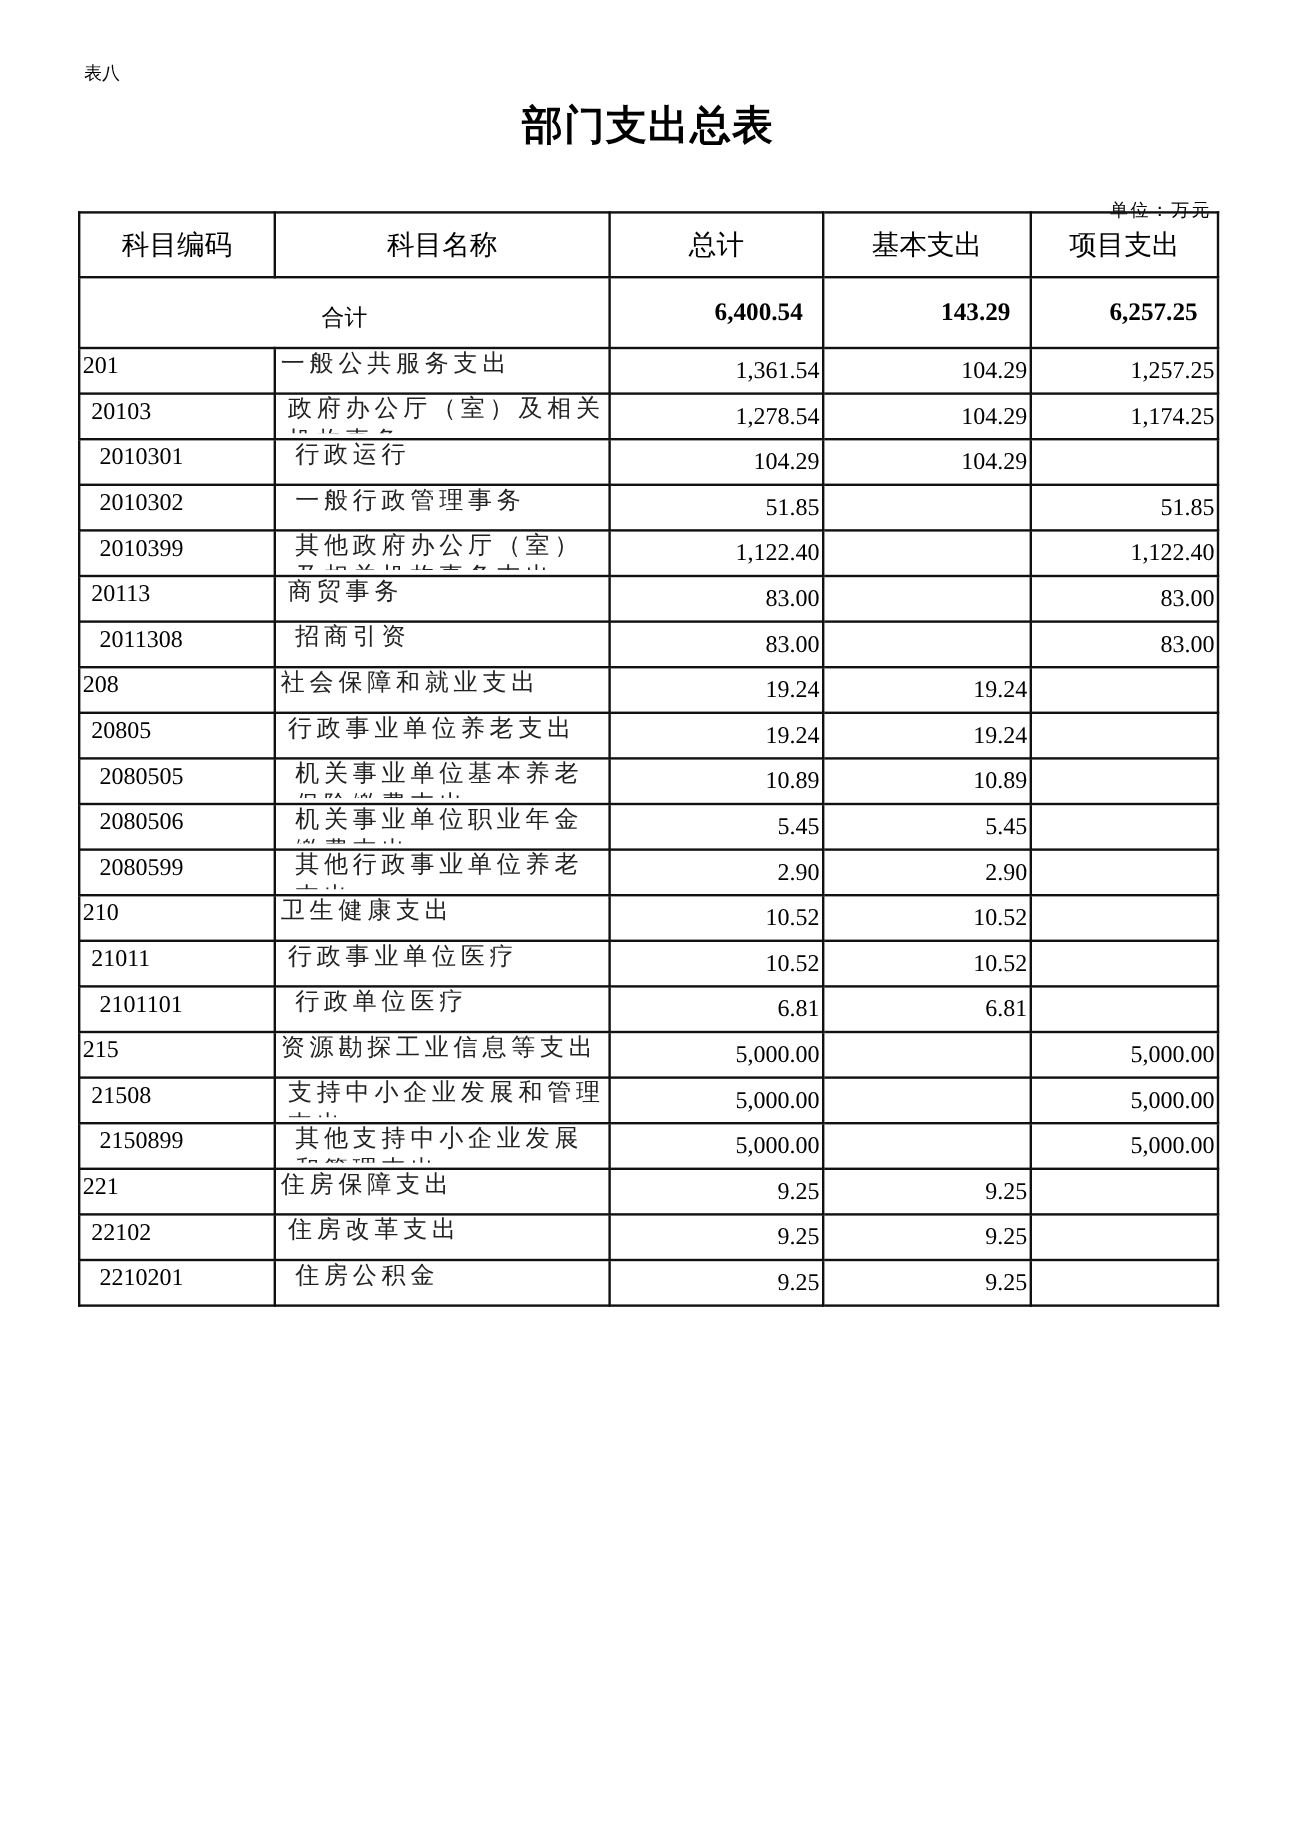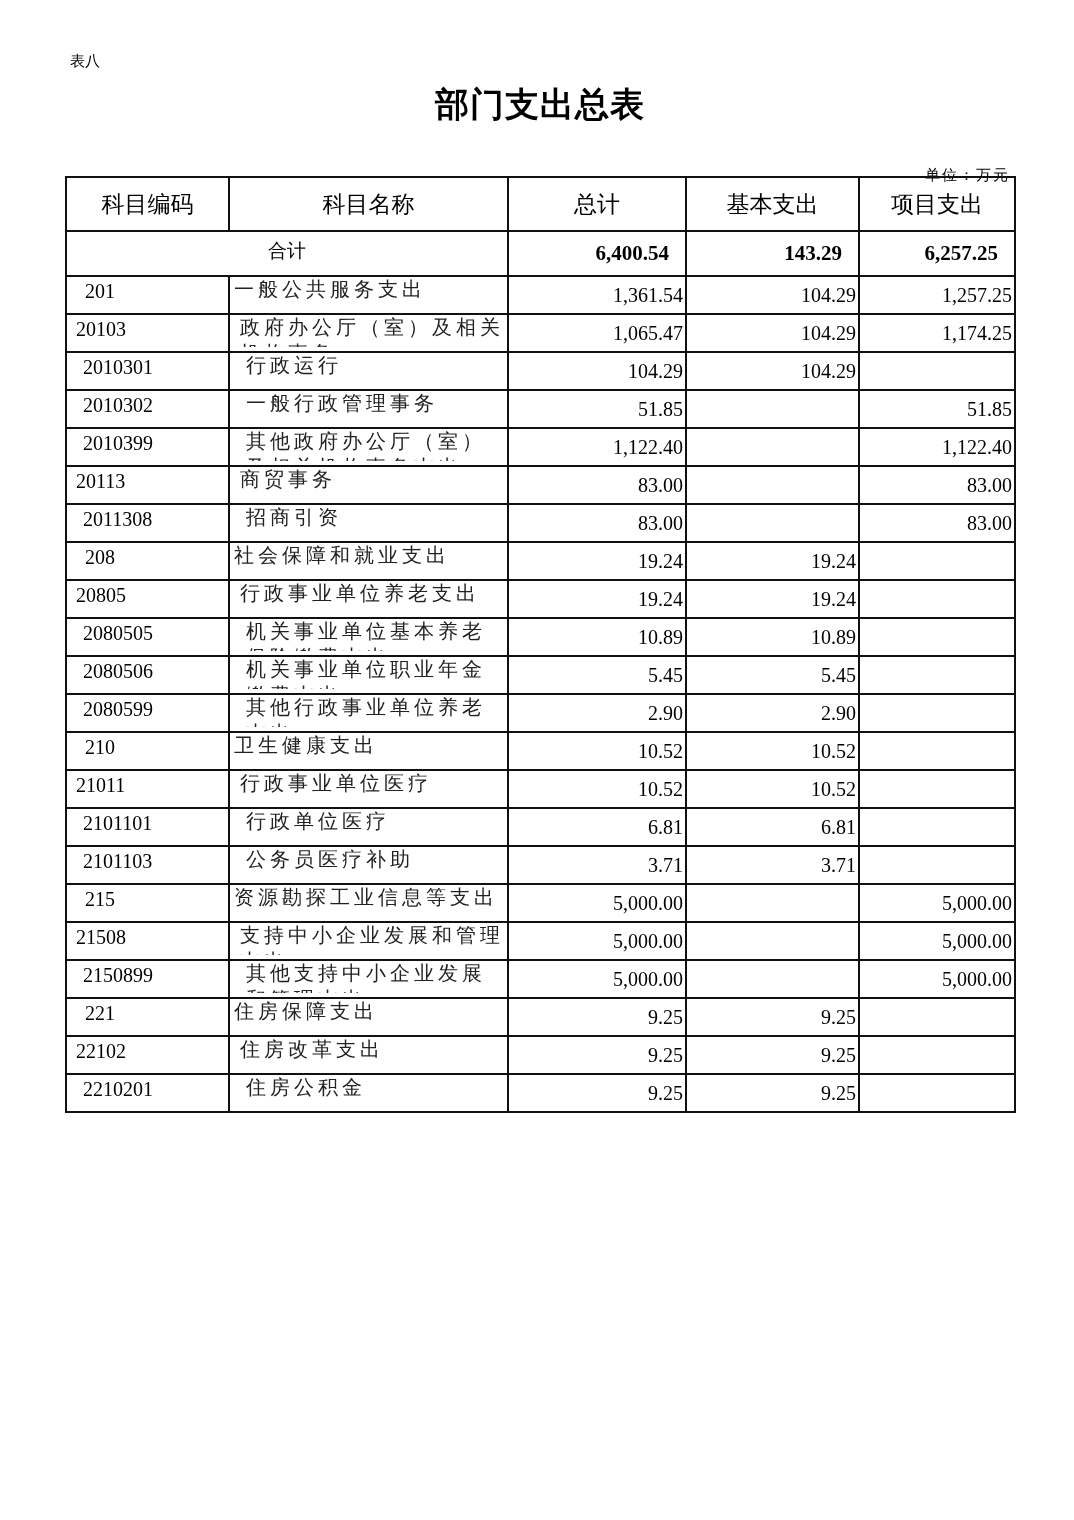--- a/index.html
+++ b/index.html
@@ -5,25 +5,25 @@
   html, body { margin: 0; padding: 0; background: #ffffff; }
   body { width: 1074px; height: 1520px; position: relative; font-family: "Liberation Serif", "DejaVu Serif", serif; color: #000; }
   .table-label { position: absolute; left: 70px; top: 52px; font-size: 15px; font-family: Liberation Serif, serif; }
   .title { position: absolute; left: 0; width: 1080px; top: 82px; text-align: center; font-size: 34px; font-weight: bold; font-family: "DejaVu Serif", serif; letter-spacing: 1px; }
   .unit { position: absolute; right: 64px; top: 166px; font-size: 15px; font-family: "DejaVu Serif", serif; letter-spacing: 2px; }
   table { position: absolute; left: 65px; top: 176px; border-collapse: collapse; table-layout: fixed; width: 949px; }
   col.c1 { width: 163px; } col.c2 { width: 279px; } col.c3 { width: 178px; } col.c4 { width: 173px; } col.c5 { width: 156px; }
   th, td { border: 2px solid #111; padding: 0; }
   th { height: 52px; font-size: 23px; font-weight: normal; font-family: "DejaVu Sans", sans-serif; text-align: center; }
   tr.total td { height: 37px; font-size: 20px; }
-  tr.total td.label { text-align: center; font-family: "DejaVu Sans", sans-serif; font-size: 19px; vertical-align: top; padding-top: 6px; }
+  tr.total td.label { text-align: center; font-family: "DejaVu Sans", sans-serif; font-size: 19px; vertical-align: top; padding-top: 20px; }
   tr.total td.num { font-weight: bold; text-align: right; padding-right: 16px; font-size: 21px; }
   tr.row td { height: 33px; font-size: 20px; }
   td.code { text-align: left; vertical-align: top; padding-top: 3px; white-space: nowrap; }
-  td.code.l1 { padding-left: 18px; } td.code.l2 { padding-left: 9px; } td.code.l3 { padding-left: 16px; }
+  td.code.l1 { padding-left: 2px; } td.code.l2 { padding-left: 9px; } td.code.l3 { padding-left: 16px; }
   td.name { vertical-align: top; font-family: Liberation Mono, monospace; font-size: 19px; letter-spacing: 4px; color: #222; }
   td.name .clip { height: 31px; overflow: hidden; line-height: 26px; padding-top: 1px; }
   td.name.l1 .clip { padding-left: 4px; } td.name.l2 .clip { padding-left: 10px; } td.name.l3 .clip { padding-left: 16px; }
   td.num { text-align: right; vertical-align: middle; padding-right: 2px; font-size: 21px; }
 </style>
 </head>
 <body>
 
 <div class="table-label">表八</div>
 <div class="title">部门支出总表</div>
@@ -60,21 +60,21 @@
         </td>
         <td class="num">1,361.54</td>
         <td class="num">104.29</td>
         <td class="num">1,257.25</td>
       </tr>
       <tr class="row">
         <td class="code l2">20103</td>
         <td class="name l2">
           <div class="clip">政府办公厅（室）及相关机构事务</div>
         </td>
-        <td class="num">1,065.47</td>
+        <td class="num">1,278.54</td>
         <td class="num">104.29</td>
         <td class="num">1,174.25</td>
       </tr>
       <tr class="row">
         <td class="code l3">2010301</td>
         <td class="name l3">
           <div class="clip">行政运行</div>
         </td>
         <td class="num">104.29</td>
         <td class="num">104.29</td>
@@ -179,29 +179,20 @@
         <td class="num">10.52</td>
         <td class="num"></td>
       </tr>
       <tr class="row">
         <td class="code l3">2101101</td>
         <td class="name l3">
           <div class="clip">行政单位医疗</div>
         </td>
         <td class="num">6.81</td>
         <td class="num">6.81</td>
-        <td class="num"></td>
-      </tr>
-      <tr class="row">
-        <td class="code l3">2101103</td>
-        <td class="name l3">
-          <div class="clip">公务员医疗补助</div>
-        </td>
-        <td class="num">3.71</td>
-        <td class="num">3.71</td>
         <td class="num"></td>
       </tr>
       <tr class="row">
         <td class="code l1">215</td>
         <td class="name l1">
           <div class="clip">资源勘探工业信息等支出</div>
         </td>
         <td class="num">5,000.00</td>
         <td class="num"></td>
         <td class="num">5,000.00</td>

